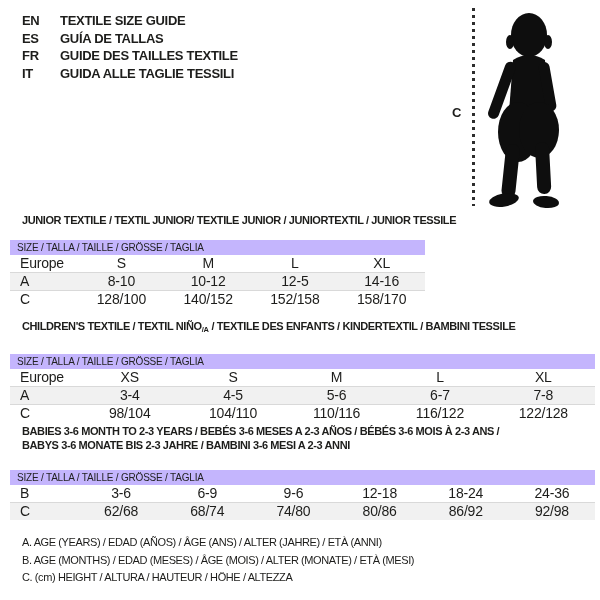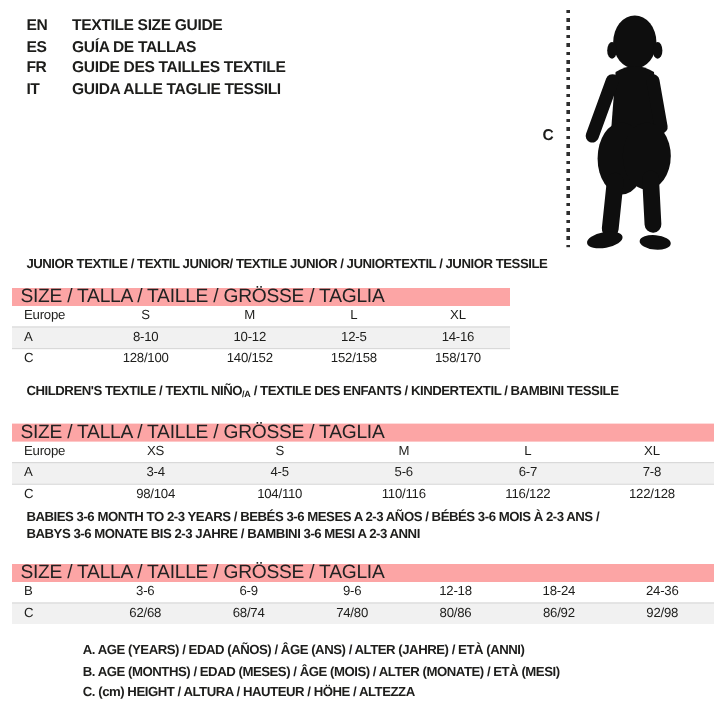--- a/index.html
+++ b/index.html
@@ -23,30 +23,30 @@
   .sec-junior   { top:214px; width:415px; }
   .sec-children { top:320px; width:585px; }
   .sec-babies   { top:424px; width:585px; }
   .sec-title { font-weight:bold; font-size:11px; letter-spacing:-0.4px;
     padding-left:12px; line-height:13px; white-space:nowrap; }
   .sec-title .sub { font-size:7.5px; vertical-align:-2px; letter-spacing:-0.2px; }
   .sec-junior   .sec-title { margin-bottom:13px; }
   .sec-children .sec-title { margin-bottom:18px; }
   .sec-babies   .sec-title { line-height:14px; margin-bottom:18px; }
   
-  .t-bar { height:15px; background:#fca5a5; font-size:16px; line-height:15px;
+  .t-bar { height:15px; background:#c4b5fd; font-size:10px; line-height:15px;
     padding-left:7px; color:#222222; letter-spacing:-0.2px; }
-  .t-row { display:flex; height:17px; line-height:17px; font-size:11px; letter-spacing:-0.2px;justify-content:flex-end; }
+  .t-row { display:flex; height:17px; line-height:17px; font-size:14px; letter-spacing:-0.2px; }
   .t-row + .t-row { border-top:1px solid #d9d9d9; }
   .t-row.alt { background:#f1f1f1; }
   .t-label { width:58px; padding-left:10px; }
   .t-cell { flex:1; text-align:center; }
   
-  .legend { position:absolute; left:22px; top:534px; font-weight:bold;
-    font-size:11px; letter-spacing:-0.4px;margin-left:47px; }
+  .legend { position:absolute; left:22px; top:534px; font-weight:normal;
+    font-size:11px; letter-spacing:-0.4px; }
   .legend-line { height:17.5px; line-height:17.5px; white-space:nowrap; }
 </style>
 </head>
 <body>
 
 <div class="page">
 
   <div class="langs">
     <div class="lang-row">
       <span class="lang-code">EN</span>

